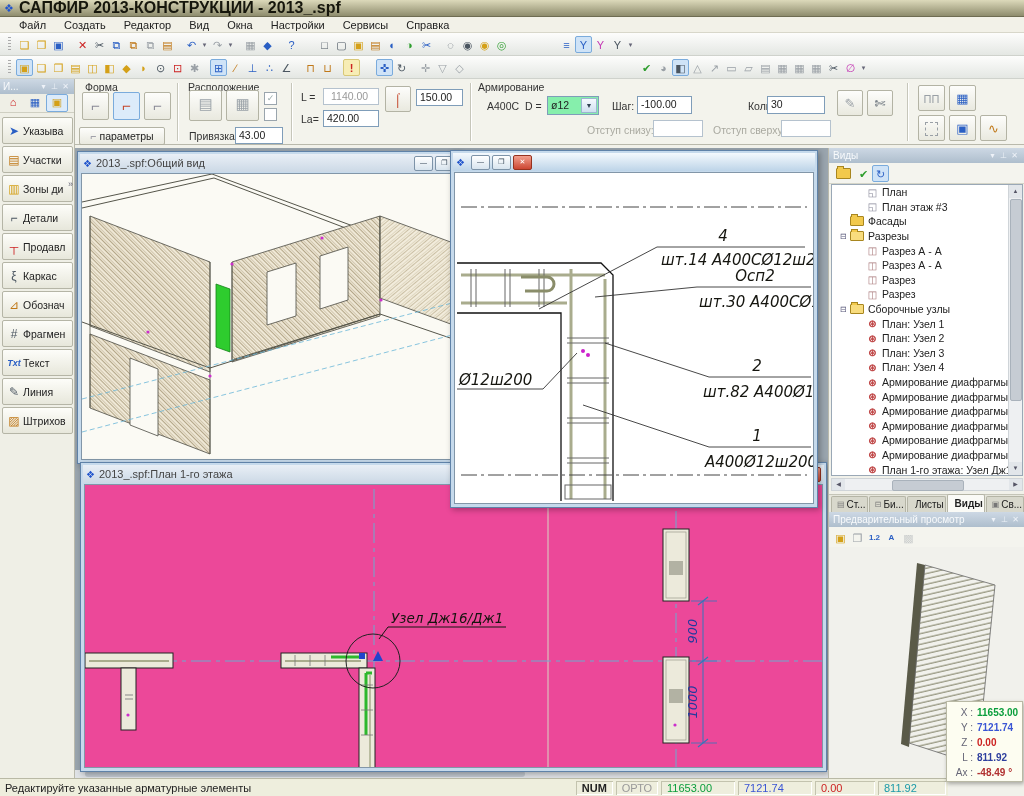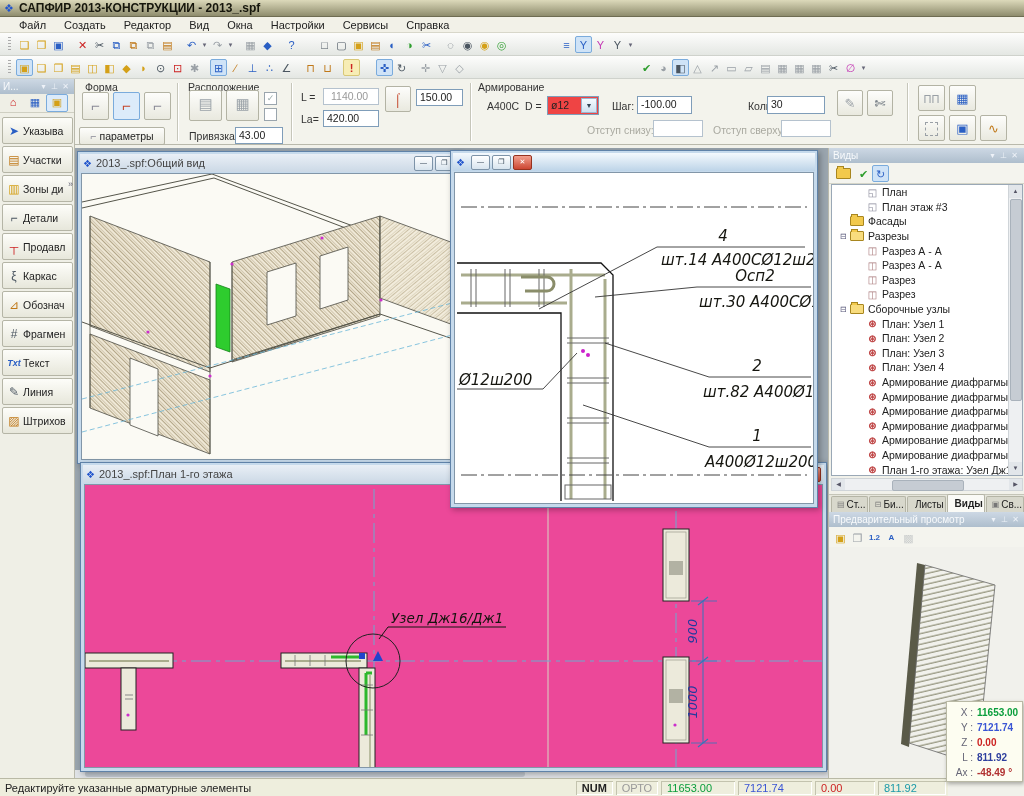--- a/index.html
+++ b/index.html
@@ -3,21 +3,21 @@
 <meta charset="utf-8">
 <style>
   html,body{margin:0;padding:0;background:#666;}
   .app{position:relative;width:1024px;height:796px;overflow:hidden;background:#f1f1ea;
        font-family:"Liberation Sans",sans-serif;font-size:11px;color:#222;}
   
   .titlebar{position:absolute;left:0;top:0;width:1024px;height:17px;
     background:linear-gradient(#dcd9ba,#8e8c6d);border-bottom:1px solid #6e6c52;
     display:flex;align-items:center;padding-left:4px;box-sizing:border-box;}
   .titlebar .tico{color:#2255cc;font-size:11px;margin-right:5px;}
-  .titlebar .ttext{font-weight:bold;font-size:12px;color:#16160c;}
+  .titlebar .ttext{font-weight:bold;font-size:16px;color:#16160c;}
   .menubar{position:absolute;left:0;top:17px;width:1024px;height:16px;background:#f2f1e8;
     border-bottom:1px solid #d8d7ca;display:flex;align-items:center;padding-left:10px;box-sizing:border-box;}
   .menubar .mi{padding:1px 9px;cursor:default;}
   .tbrow{position:absolute;left:0;width:1024px;height:22px;
     background:linear-gradient(#fdfdfc,#e4e7e3);border-bottom:1px solid #cfd2cc;
     display:flex;align-items:center;padding-left:8px;box-sizing:border-box;}
   .tbrow::before{content:"";width:3px;height:14px;margin-right:5px;
     background:repeating-linear-gradient(#aaa 0 1px,transparent 1px 3px);}
   .tbi{width:17px;height:17px;line-height:16px;text-align:center;font-size:11px;display:inline-block;
     border:1px solid transparent;border-radius:2px;box-sizing:border-box;cursor:default;}
@@ -39,21 +39,21 @@
   .pbtn .corner{font-size:15px;color:#8a8a96;line-height:26px;}
   .pbtn .corner.red{color:#c4452a;}
   .field{position:absolute;border:1px solid #7f9db9;background:#fff;font-size:10.5px;
     padding:1px 3px;box-sizing:border-box;line-height:13px;}
   .field.dis{color:#999;border-color:#b5c2ce;padding-left:7px;}
   .flabel{position:absolute;font-size:10.5px;color:#333;}
   .flabel.dis{color:#a9a9a0;}
   .vsep{position:absolute;width:1px;background:#c6c6ba;border-right:1px solid #fff;}
   .cb{position:absolute;width:11px;height:11px;border:1px solid #9aa5ad;background:#fff;
     font-size:9px;line-height:10px;text-align:center;color:#9aa;}
-  .dd{position:absolute;border:1px solid #7f9db9;background:#ef4444;box-sizing:border-box;
+  .dd{position:absolute;border:1px solid #7f9db9;background:#86efac;box-sizing:border-box;
     font-size:10.5px;padding:1px 3px;line-height:14px;}
   .dd .ddar{position:absolute;right:1px;top:1px;bottom:1px;width:14px;background:linear-gradient(#f5fafe,#cfe0f0);
     border:1px solid #9ab6d0;font-size:7px;text-align:center;line-height:14px;color:#345;}
   
   .sidebar{position:absolute;left:0;top:79px;width:75px;height:699px;background:#efefe6;
     border-right:1px solid #b9b9ac;box-sizing:border-box;}
   .sbhead{height:15px;background:linear-gradient(#cdd8e4,#aebecd);color:#f8fafc;font-size:10px;
     display:flex;align-items:center;padding:0 3px;}
   .sbhead .sp{flex:1}
   .hbtn{width:11px;text-align:center;font-size:8px;color:#eef2f8;cursor:default;}

